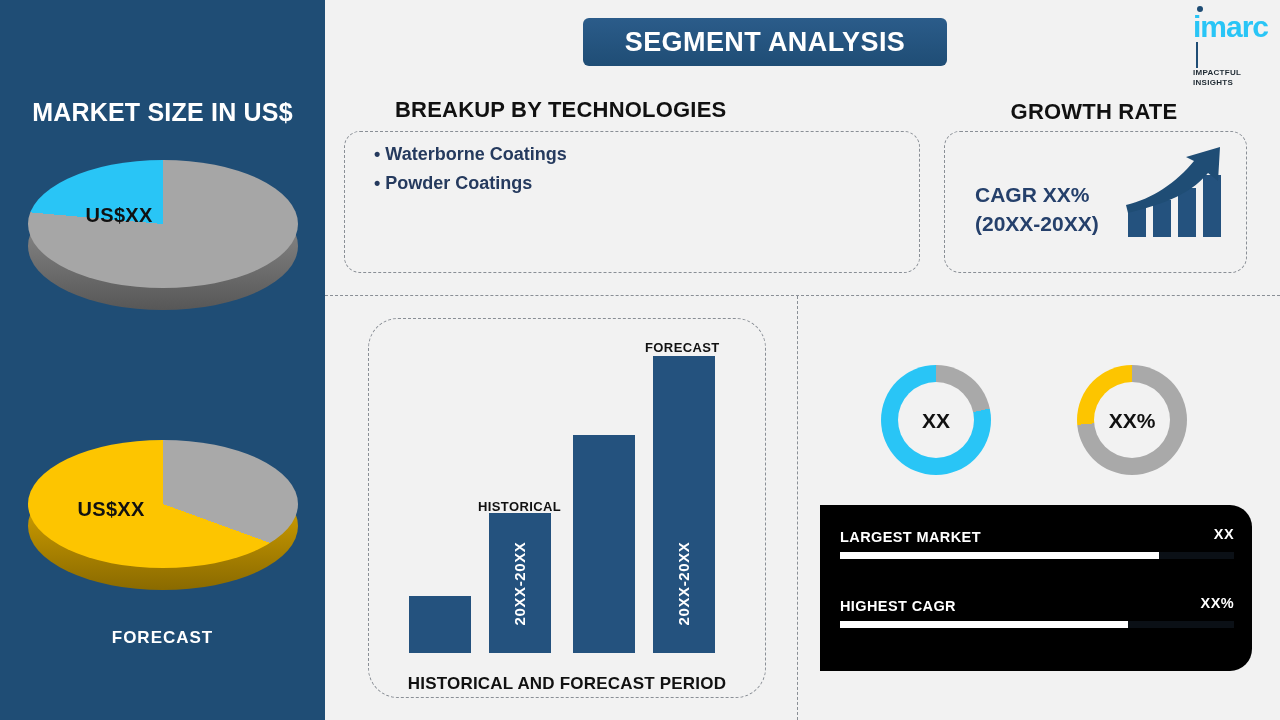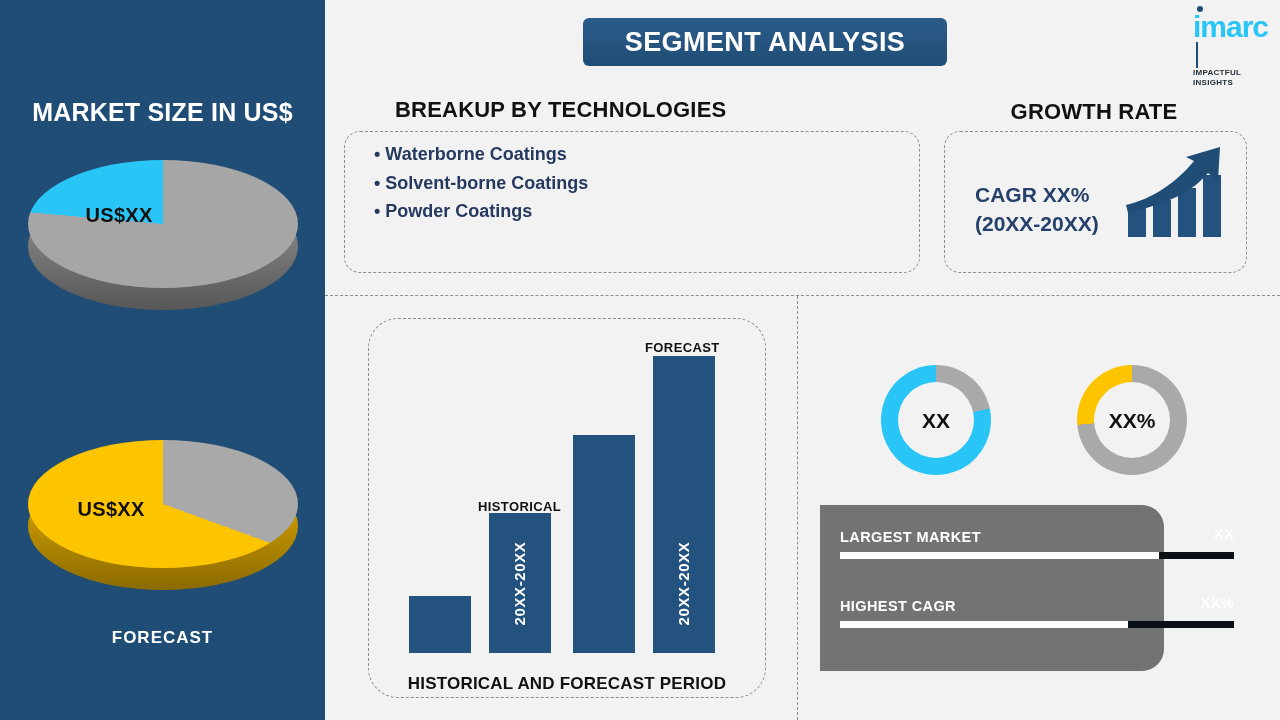--- a/index.html
+++ b/index.html
@@ -154,22 +154,22 @@
   }
   .donut-label {
     position:absolute; z-index:2; width:110px; text-align:center;
     font-size:21px; font-weight:bold; color:#111;
   }
   #donut-label-1 { left:881px; top:409px; }
   #donut-label-2 { left:1077px; top:409px; }
 
   
   .metrics {
-    position:absolute; left:820px; top:505px; width:344px; height:166px;
-    background:#737373; border-radius:0 22px 22px 0;
+    position:absolute; left:820px; top:505px; width:432px; height:166px;
+    background:#000000; border-radius:0 22px 22px 0;
   }
   .metric { position:absolute; left:20px; width:394px; }
   #metric-1 { top:24px; }
   #metric-2 { top:93px; }
   .metric-label {
     color:#fff; font-size:14.5px; font-weight:bold; letter-spacing:.4px;
     position:absolute; left:0; top:0;
   }
   .metric-value {
     color:#fff; font-size:14.5px; font-weight:bold; letter-spacing:.4px;
@@ -220,23 +220,20 @@
       <div>IMPACTFUL</div>
       <div>INSIGHTS</div>
     </div>
   </div>
 
   <div class="sec-head" id="tech-head">BREAKUP BY TECHNOLOGIES</div>
   <div class="dash-box" id="tech-box"></div>
   <div class="tech-list">
     <div class="tech-item">
       <span class="bullet">•</span><span>Waterborne Coatings</span>
-    </div>
-    <div class="tech-item">
-      <span class="bullet">•</span><span>Solvent-borne Coatings</span>
     </div>
     <div class="tech-item">
       <span class="bullet">•</span><span>Powder Coatings</span>
     </div>
   </div>
 
   <div class="sec-head" id="growth-head">GROWTH RATE</div>
   <div class="dash-box" id="growth-box"></div>
   <div class="cagr-text">
     <div>CAGR XX%</div>

